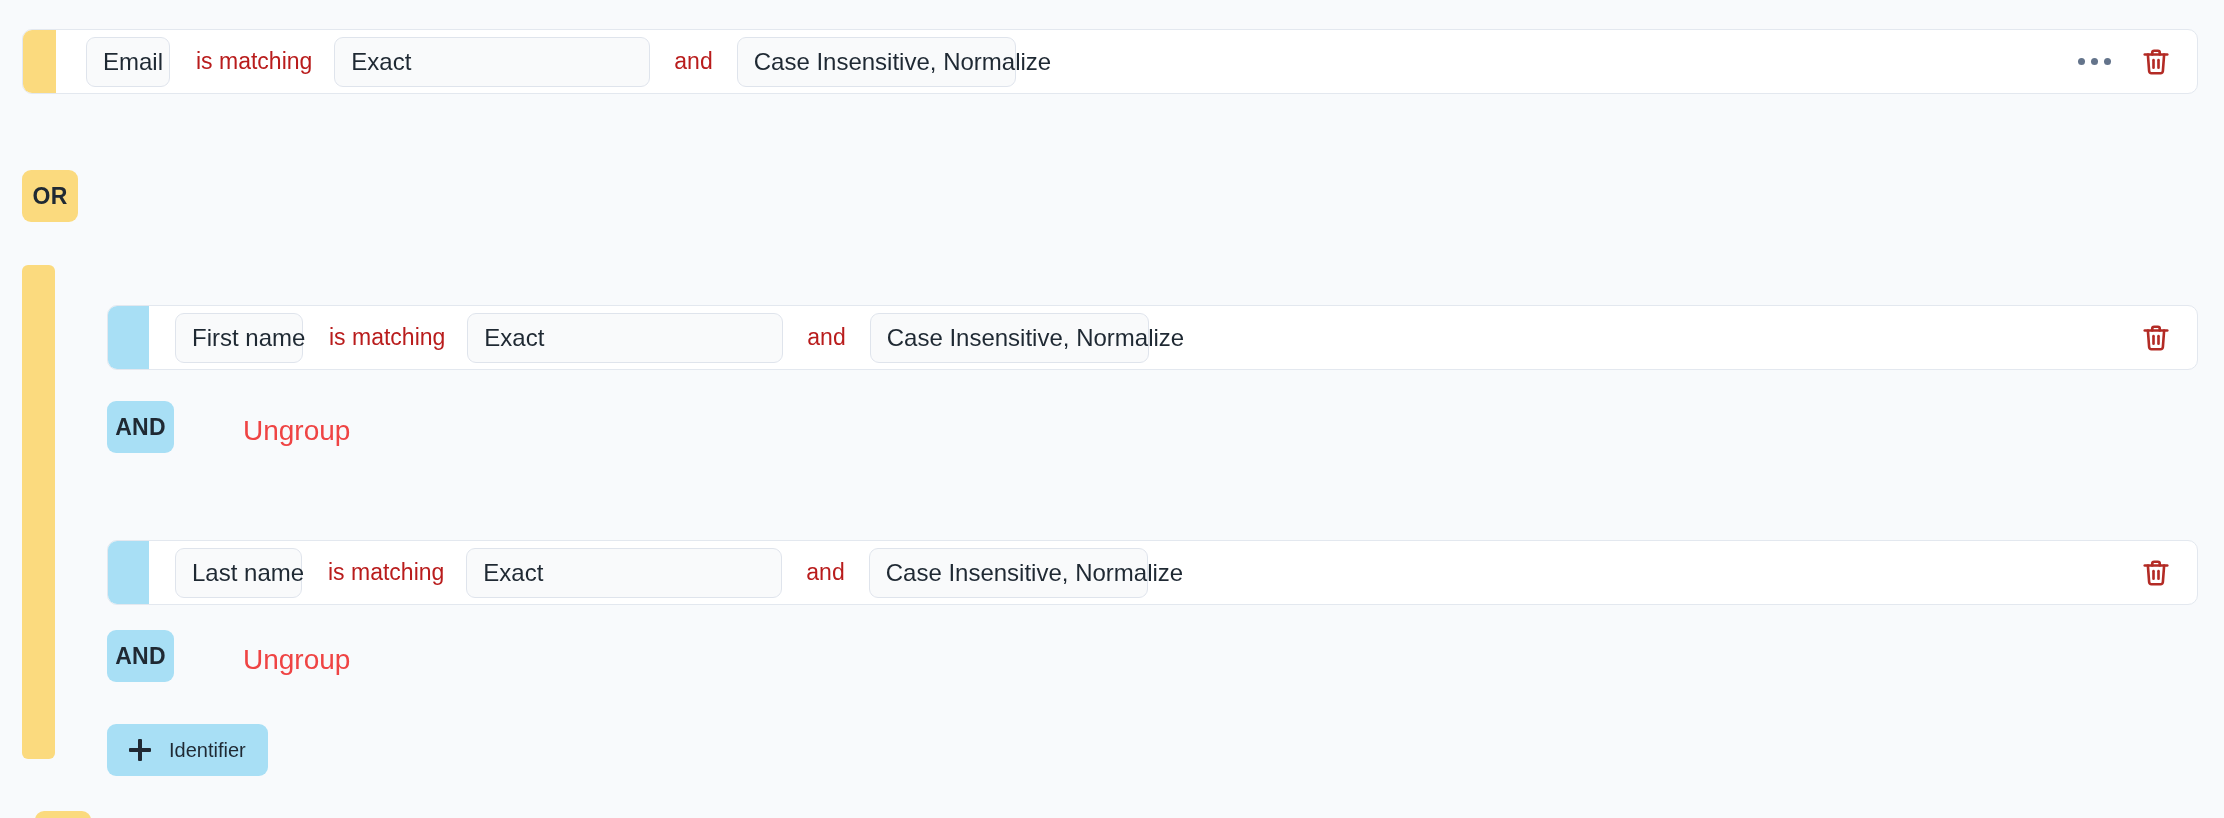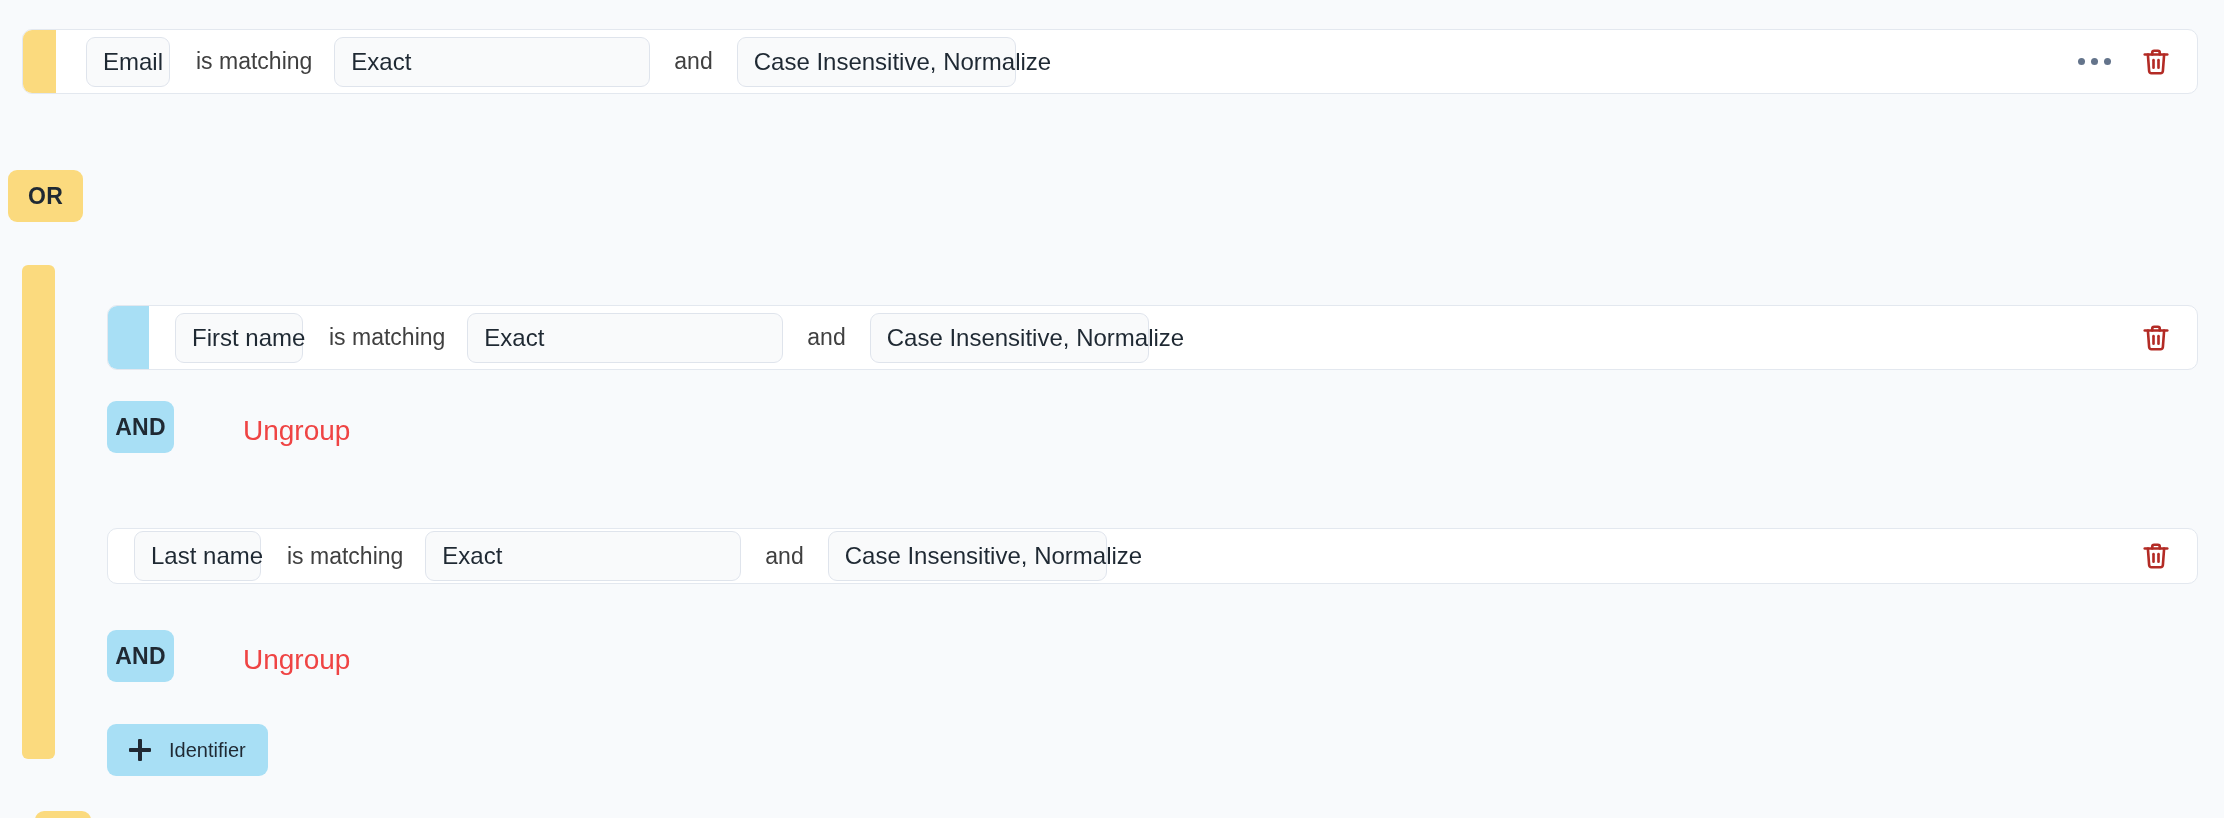--- a/index.html
+++ b/index.html
@@ -74,21 +74,21 @@
   }
   .chip.field-email      { width: 84px; margin-left: 30px; }
   .chip.field-firstname  { width: 128px; margin-left: 26px; }
   .chip.field-lastname   { width: 127px; margin-left: 26px; }
 
   .chip.select-match     { width: 316px; }
   .chip.select-transform { width: 279px; }
   .chip.select-transform-nested { width: 279px; }
 
   .conn-text {
-    color: #404040;
+    color: #b91c1c;
     font-size: 23px;
     white-space: nowrap;
   }
 
   
   .actions {
     position: absolute;
     right: 0;
     top: 0;
     bottom: 0;
@@ -224,21 +224,21 @@
           <path d="M3 6h18"></path>
           <path d="M9 6V4.5A1.5 1.5 0 0 1 10.5 3h3A1.5 1.5 0 0 1 15 4.5V6"></path>
           <path d="M5.5 6l1 13.2A1.8 1.8 0 0 0 8.3 21h7.4a1.8 1.8 0 0 0 1.8-1.8L18.5 6"></path>
           <path d="M10 10.5v6"></path>
           <path d="M14 10.5v6"></path>
         </svg>
       </div>
     </div>
   </div>
 
-  <div class="op-badge or" style="left:8px; top:170px; width:75px; height:52px;">OR</div>
+  <div class="op-badge or" style="left:22px; top:170px; width:56px; height:52px;">OR</div>
 
   <div class="group-rail" style="top:265px; height:494px;"></div>
 
   <div class="rule-card nested" style="top:265px; height:65px;">
     <div class="accent-bar blue"></div>
     <div class="rule-body">
 
       <div class="chip field-firstname">First name</div>
 
       <span class="conn-text" style="margin-left:26px;">is matching</span>
@@ -257,21 +257,21 @@
           <path d="M10 10.5v6"></path>
           <path d="M14 10.5v6"></path>
         </svg>
       </div>
     </div>
   </div>
 
   <div class="op-badge and" style="left:107px; top:401px; width:67px; height:52px;">AND</div>
   <span class="ungroup-link" style="left:243px; top:415px;">Ungroup</span>
 
-  <div class="rule-card nested" style="top:488px; height:56px;flex-direction:column;">
+  <div class="rule-card nested" style="top:500px; height:65px;">
     <div class="accent-bar blue"></div>
     <div class="rule-body">
 
       <div class="chip field-lastname">Last name</div>
 
       <span class="conn-text" style="margin-left:26px;">is matching</span>
 
       <div class="chip select-match" style="margin-left:22px;">Exact</div>
 
       <span class="conn-text" style="margin-left:24px;">and</span>

